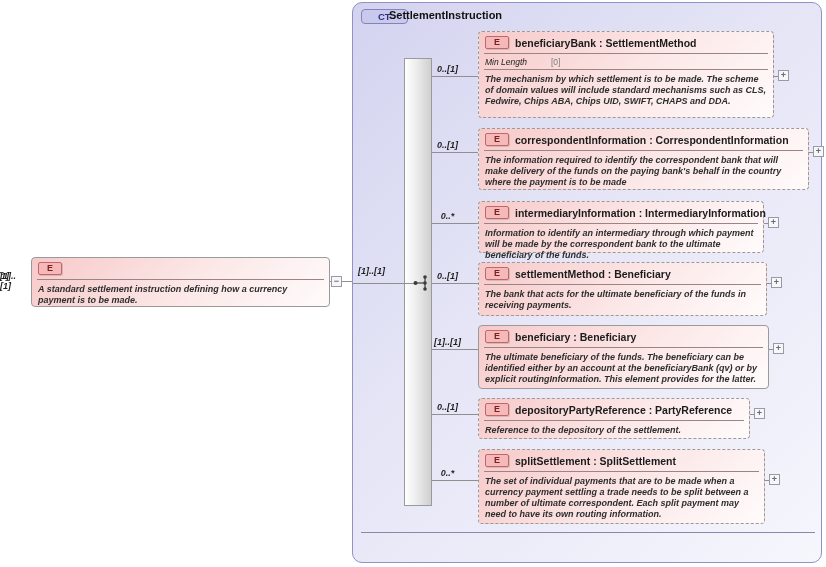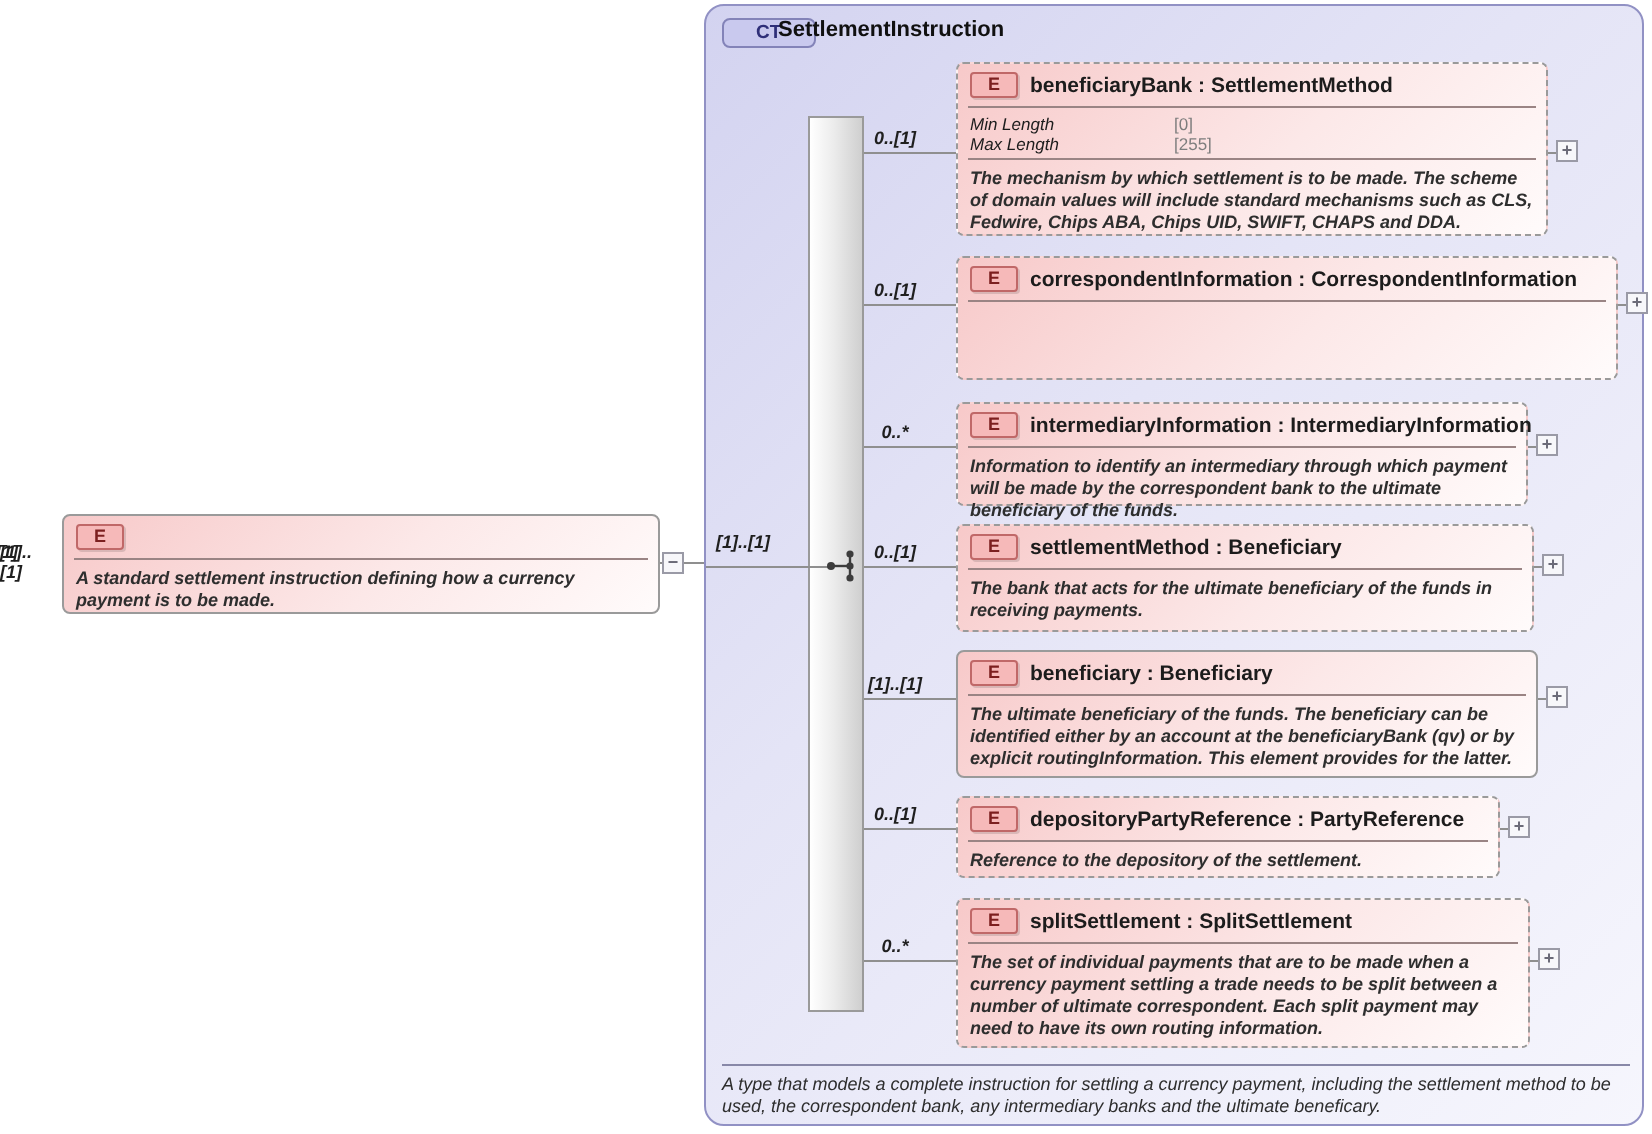--- a/index.html
+++ b/index.html
@@ -18,21 +18,21 @@
   .e-badge{
     display:inline-block;min-width:18px;padding:0 2px;text-align:center;
     background:#f6b9b9;border:1px solid #c06868;border-radius:2px;
     color:#7c1f1f;font-weight:bold;font-size:9px;line-height:11px;
     box-shadow:1px 1px 0 rgba(0,0,0,0.12);
   }
   .elem-title{font-weight:bold;font-size:10.5px;color:#1c1c1c;}
   .sep{height:1px;background:#9a8484;margin:2px 5px;}
   .elem-desc{font-style:italic;font-size:9px;line-height:11px;color:#2e2e2e;padding:2px 6px 3px 6px;font-weight:bold;}
   .facets{padding:1px 6px 0 6px;font-size:8.5px;line-height:10px;}
-  .facet-row{display:flex;gap:36px;}
+  .facet-row{display:flex;}
   .facet-name{font-style:italic;color:#1c1c1c;width:66px;}
   .facet-value{color:#7d7d7d;}
 
   
   .ct-panel{
     position:absolute;left:352px;top:2px;width:470px;height:561px;
     background:linear-gradient(135deg,#d3d3f0 0%,#e4e4f6 40%,#f6f6fd 100%);
     border:1px solid #9191c4;border-radius:10px;box-sizing:border-box;
   }
   .ct-badge{
@@ -116,37 +116,34 @@
       <div class="elem-header">
         <span class="e-badge">E</span>
         <span class="elem-title">beneficiaryBank : SettlementMethod</span>
       </div>
       <div class="sep"></div>
       <div class="facets">
         <div class="facet-row">
           <span class="facet-name">Min Length</span>
           <span class="facet-value">[0]</span>
         </div>
-        <div class="facet-row">
-          <span class="facet-name">Max Length</span>
-          <span class="facet-value">[255]</span>
-        </div>
       </div>
       <div class="sep"></div>
       <div class="elem-desc">The mechanism by which settlement is to be made. The scheme of domain values will include standard mechanisms such as CLS, Fedwire, Chips ABA, Chips UID, SWIFT, CHAPS and DDA.</div>
     </div>
     <div class="hline" style="left:421px;top:73px;width:4px;"></div>
     <div class="toggle" style="left:425px;top:67px;"><span>+</span></div>
 
     <div class="elem optional" style="left:125px;top:125px;width:331px;height:62px;">
       <div class="elem-header">
         <span class="e-badge">E</span>
         <span class="elem-title">correspondentInformation : CorrespondentInformation</span>
       </div>
       <div class="sep"></div>
+      <div class="elem-desc">The information required to identify the correspondent bank that will make delivery of the funds on the paying bank's behalf in the country where the payment is to be made</div>
     </div>
     <div class="hline" style="left:456px;top:149px;width:4px;"></div>
     <div class="toggle" style="left:460px;top:143px;"><span>+</span></div>
 
     <div class="elem optional" style="left:125px;top:198px;width:286px;height:52px;">
       <div class="elem-header">
         <span class="e-badge">E</span>
         <span class="elem-title">intermediaryInformation : IntermediaryInformation</span>
       </div>
       <div class="sep"></div>
@@ -193,17 +190,16 @@
         <span class="e-badge">E</span>
         <span class="elem-title">splitSettlement : SplitSettlement</span>
       </div>
       <div class="sep"></div>
       <div class="elem-desc">The set of individual payments that are to be made when a currency payment settling a trade needs to be split between a number of ultimate correspondent. Each split payment may need to have its own routing information.</div>
     </div>
     <div class="hline" style="left:412px;top:477px;width:4px;"></div>
     <div class="toggle" style="left:416px;top:471px;"><span>+</span></div>
 
     <div class="ct-footer-sep"></div>
-    <div class="ct-footer">A type that models a complete instruction for settling a currency payment, including the settlement method to be used, the correspondent bank, any intermediary banks and the ultimate beneficary.</div>
   </div>
 
   <span class="card" style="left:0px;top:271px;width:26px;text-align:left;">[1]..[1]</span>
 </div>
 
 </body></html>

